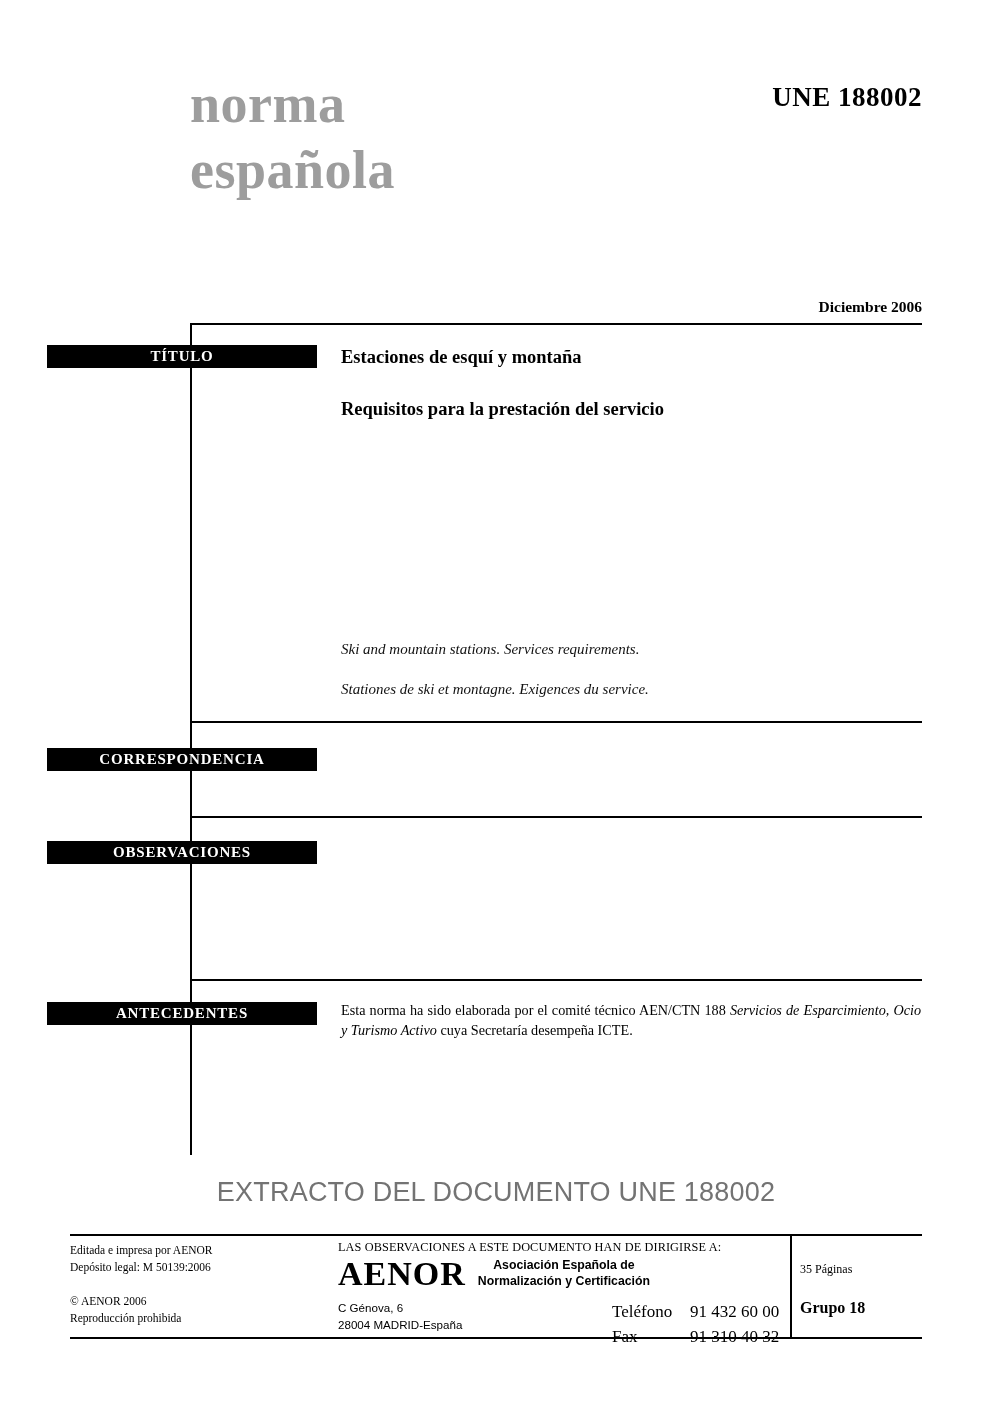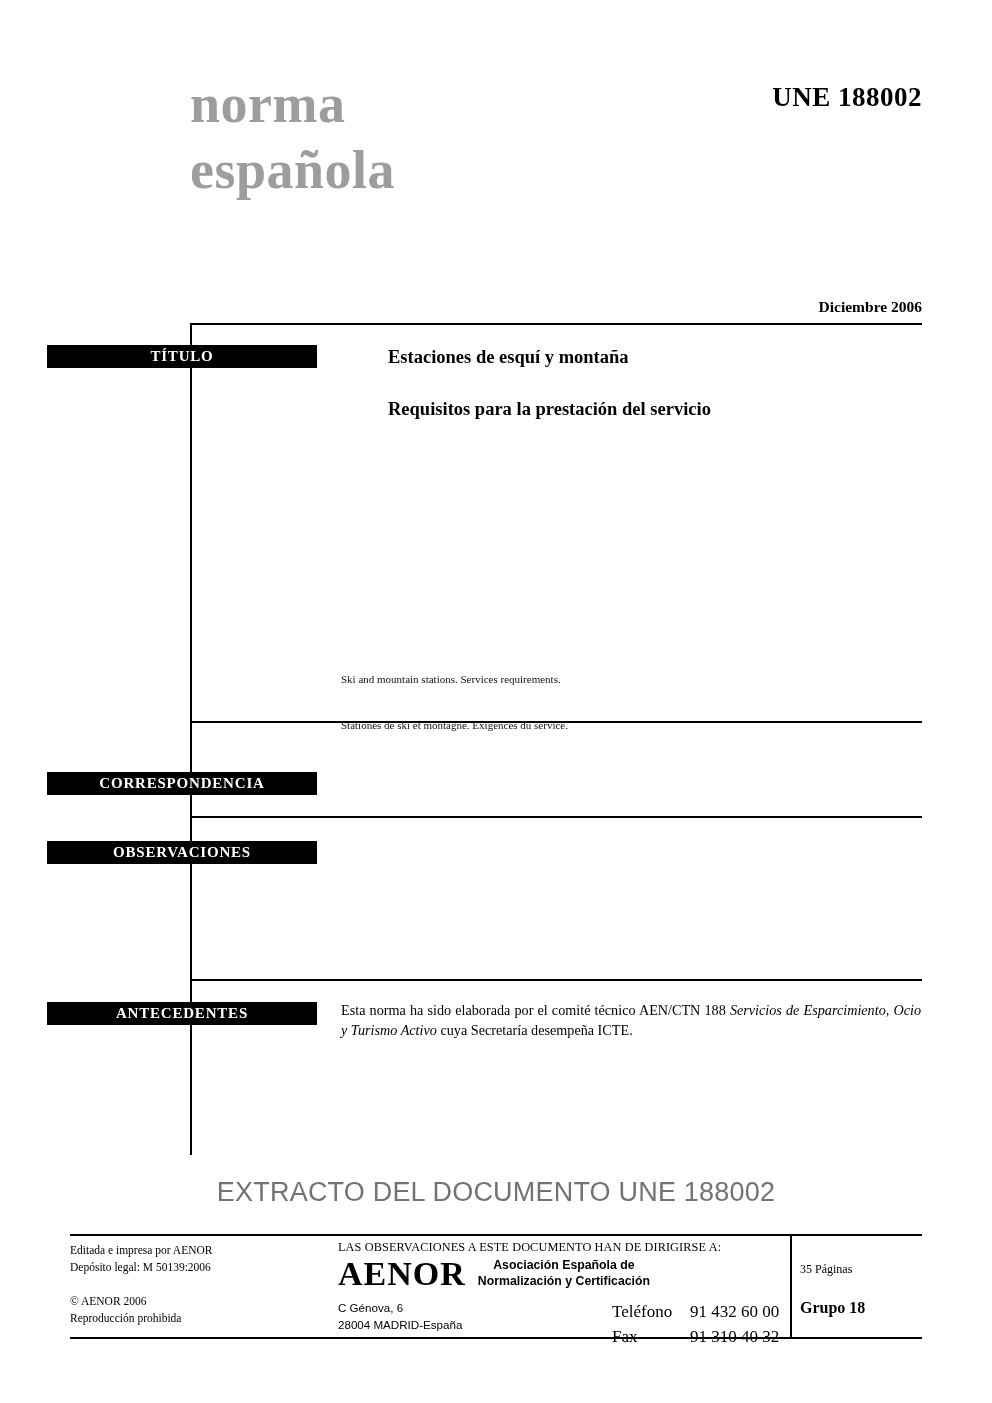--- a/index.html
+++ b/index.html
@@ -87,42 +87,41 @@
     text-align: center;
     white-space: nowrap;
   }
 
   
   .title-block {
     position: absolute;
     left: 341px;
     top: 345px;
     width: 580px;
-    margin-left: 47px;
   }
   .title-line {
     font-family: "Liberation Serif", serif;
     font-weight: bold;
     font-size: 18.5px;
     line-height: 1.3;
     margin-bottom: 28px;
   }
   .alt-titles {
     position: absolute;
     left: 341px;
     top: 640px;
     width: 580px;
   }
   .alt-title {
     font-family: "Liberation Serif", serif;
-    font-size: 11px;
+    font-style: italic;
+    font-size: 15px;
     line-height: 1.3;
     margin-bottom: 20px;
     color: #111;
-    margin-top: 32px;
   }
 
   
   .antecedentes-body {
     position: absolute;
     left: 341px;
     top: 1000px;
     width: 580px;
     font-family: "Liberation Serif", serif;
     font-size: 14.2px;
@@ -270,21 +269,21 @@
   <div class="hrule" style="left:190px; right:70px; top:721px;"></div>
   <div class="vrule" style="left:190px; top:721px; height:95px;"></div>
 
   <div class="hrule" style="left:190px; right:70px; top:816px;"></div>
   <div class="vrule" style="left:190px; top:816px; height:163px;"></div>
 
   <div class="hrule" style="left:190px; right:70px; top:979px;"></div>
   <div class="vrule" style="left:190px; top:979px; height:176px;"></div>
 
   <div class="tag" style="left:47px; top:345px; width:270px;">TÍTULO</div>
-  <div class="tag" style="left:47px; top:772px; width:270px;">CORRESPONDENCIA</div>
+  <div class="tag" style="left:47px; top:748px; width:270px;">CORRESPONDENCIA</div>
   <div class="tag" style="left:47px; top:841px; width:270px;">OBSERVACIONES</div>
   <div class="tag" style="left:47px; top:1002px; width:270px;">ANTECEDENTES</div>
 
   <div class="title-block">
     <div class="title-line">Estaciones de esquí y montaña</div>
     <div class="title-line">Requisitos para la prestación del servicio</div>
   </div>
 
   <div class="alt-titles">
     <div class="alt-title">Ski and mountain stations. Services requirements.</div>

